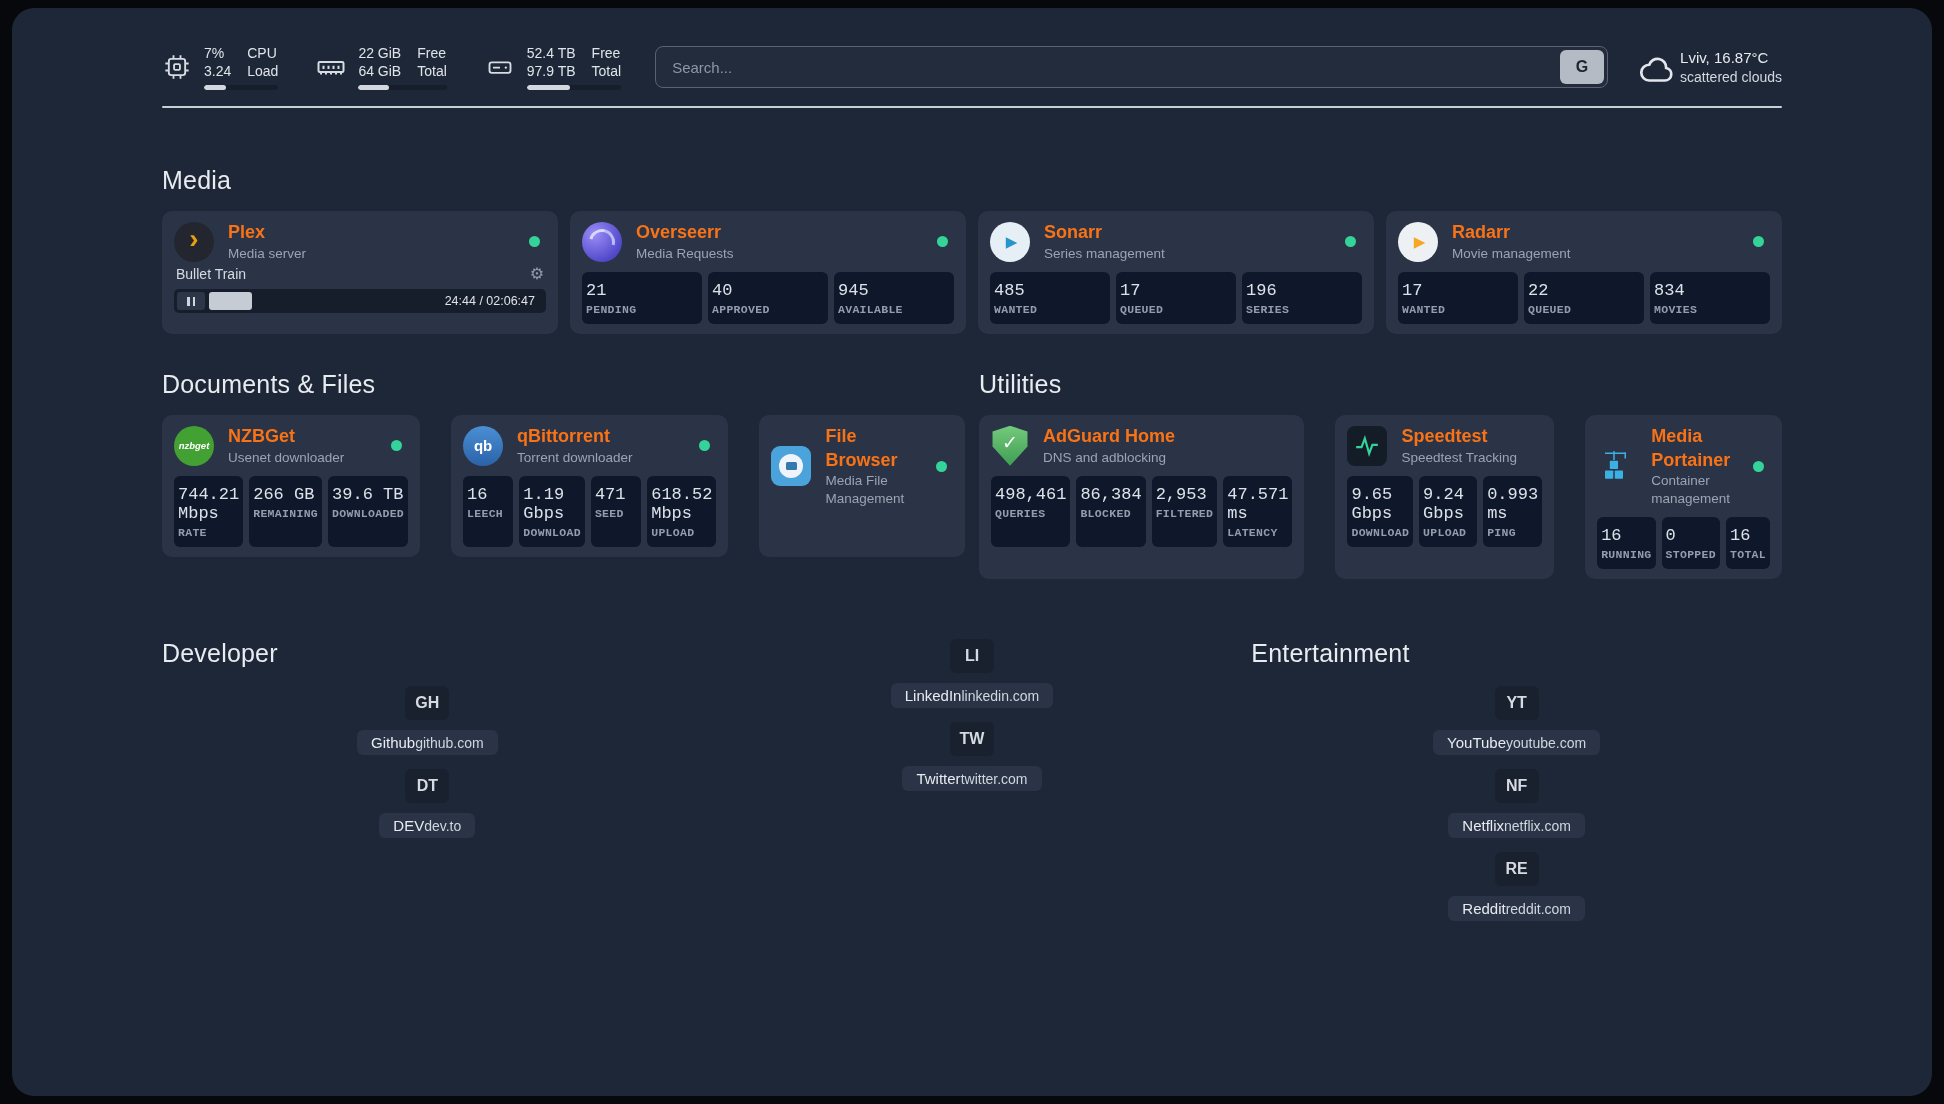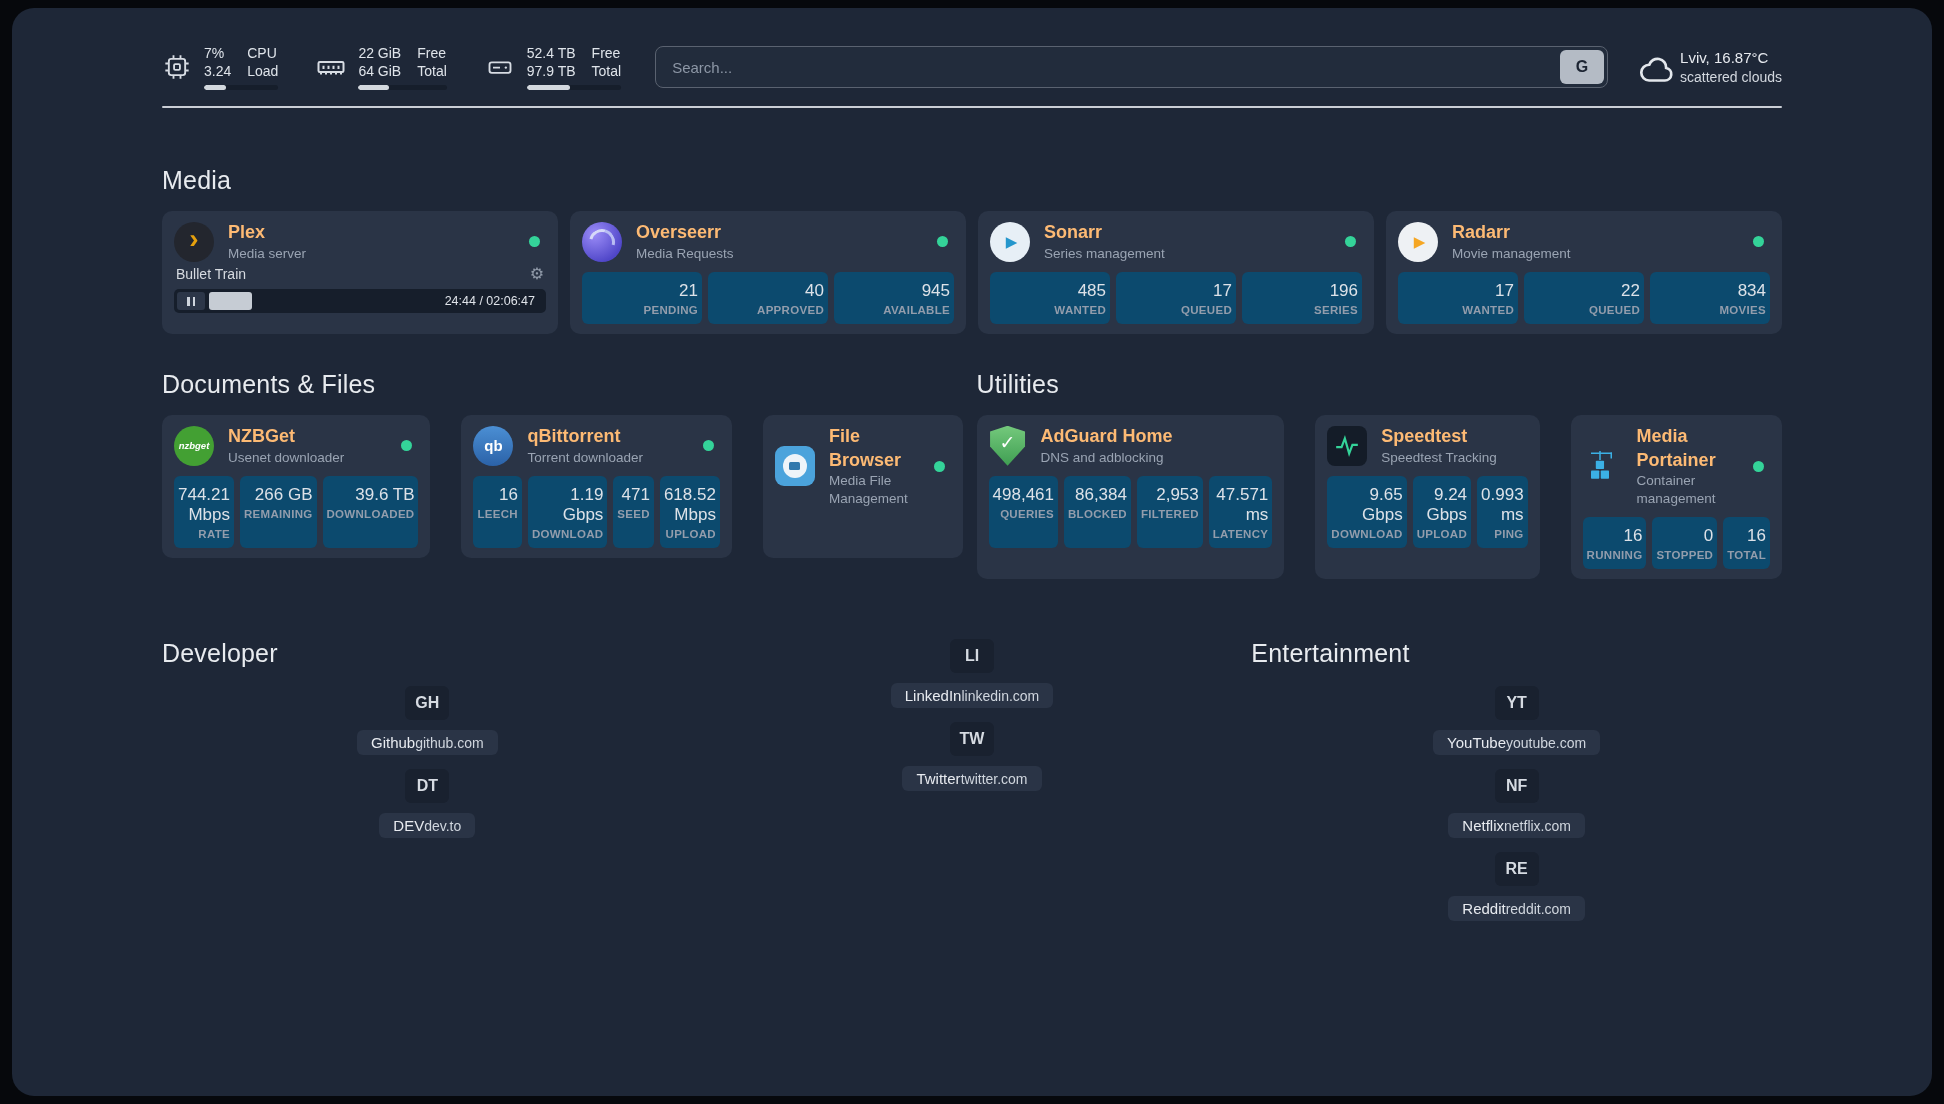--- a/index.html
+++ b/index.html
@@ -31,25 +31,25 @@
   .media-section { margin-top:58px; }
   .media-grid { margin-top:16px; display:grid; grid-template-columns:repeat(4,1fr); gap:12px; }
   .cols { margin-top:36px; display:grid; grid-template-columns:1fr 1fr; gap:14px; align-items:start; }
   .col .section-title { margin-bottom:16px; }
   .col-cards { display:flex; flex-direction:row; gap:31px; }
 
   
   .card { background:#2a3446; border-radius:10px; padding:10px 12px; cursor:pointer; }
   .card-head { display:flex; align-items:center; gap:14px; }
   .svc-meta { display:flex; flex-direction:column; line-height:1.3; }
-  .svc-name { font-size:18px; font-weight:600; color:#fdba74; }
+  .svc-name { font-size:18px; font-weight:600; color:#f97316; }
   .svc-sub { font-size:13.5px; color:#9aa4b3; }
   .dot { width:11px; height:11px; border-radius:50%; background:#34d399; margin-left:auto; margin-right:6px; flex:0 0 auto; }
   .tiles { margin-top:10px; display:flex; gap:6px; }
-  .tile { flex:1; background:#0c4a6e; border-radius:6px; padding:9px 4px 8px 4px; text-align:right; }
+  .tile { flex:1; background:#0f172a; border-radius:6px; padding:9px 4px 8px 4px; text-align:left;font-family:Liberation Mono, monospace; }
   .tile-v { font-size:17px; color:#dde2e8; }
   .tile-l { font-size:11.5px; font-weight:700; color:#939dac; margin-top:3px; letter-spacing:.3px; }
 
   
   .svc-icon { width:40px; height:40px; flex:0 0 auto; display:grid; place-items:center; position:relative; }
   .icon-plex { border-radius:50%; background:#23262e; color:#e5a00d; font-size:28px; font-weight:700; line-height:0; padding-bottom:5px; }
   .icon-overseerr { border-radius:50%; background:radial-gradient(circle at 32% 30%, #9b8cf7, #4f46c8 75%); }
   .icon-overseerr .swirl { position:absolute; inset:7px; border-radius:50%; border:3.5px solid transparent; border-top-color:#d6d9f8; border-right-color:#b9bdf3; transform:rotate(-30deg); }
   .icon-sonarr { border-radius:50%; background:#e7eff6; color:#2496cc; font-size:15px; padding-left:3px; }
   .icon-radarr { border-radius:50%; background:#eef1f4; color:#f5a623; font-size:15px; padding-left:3px; }

